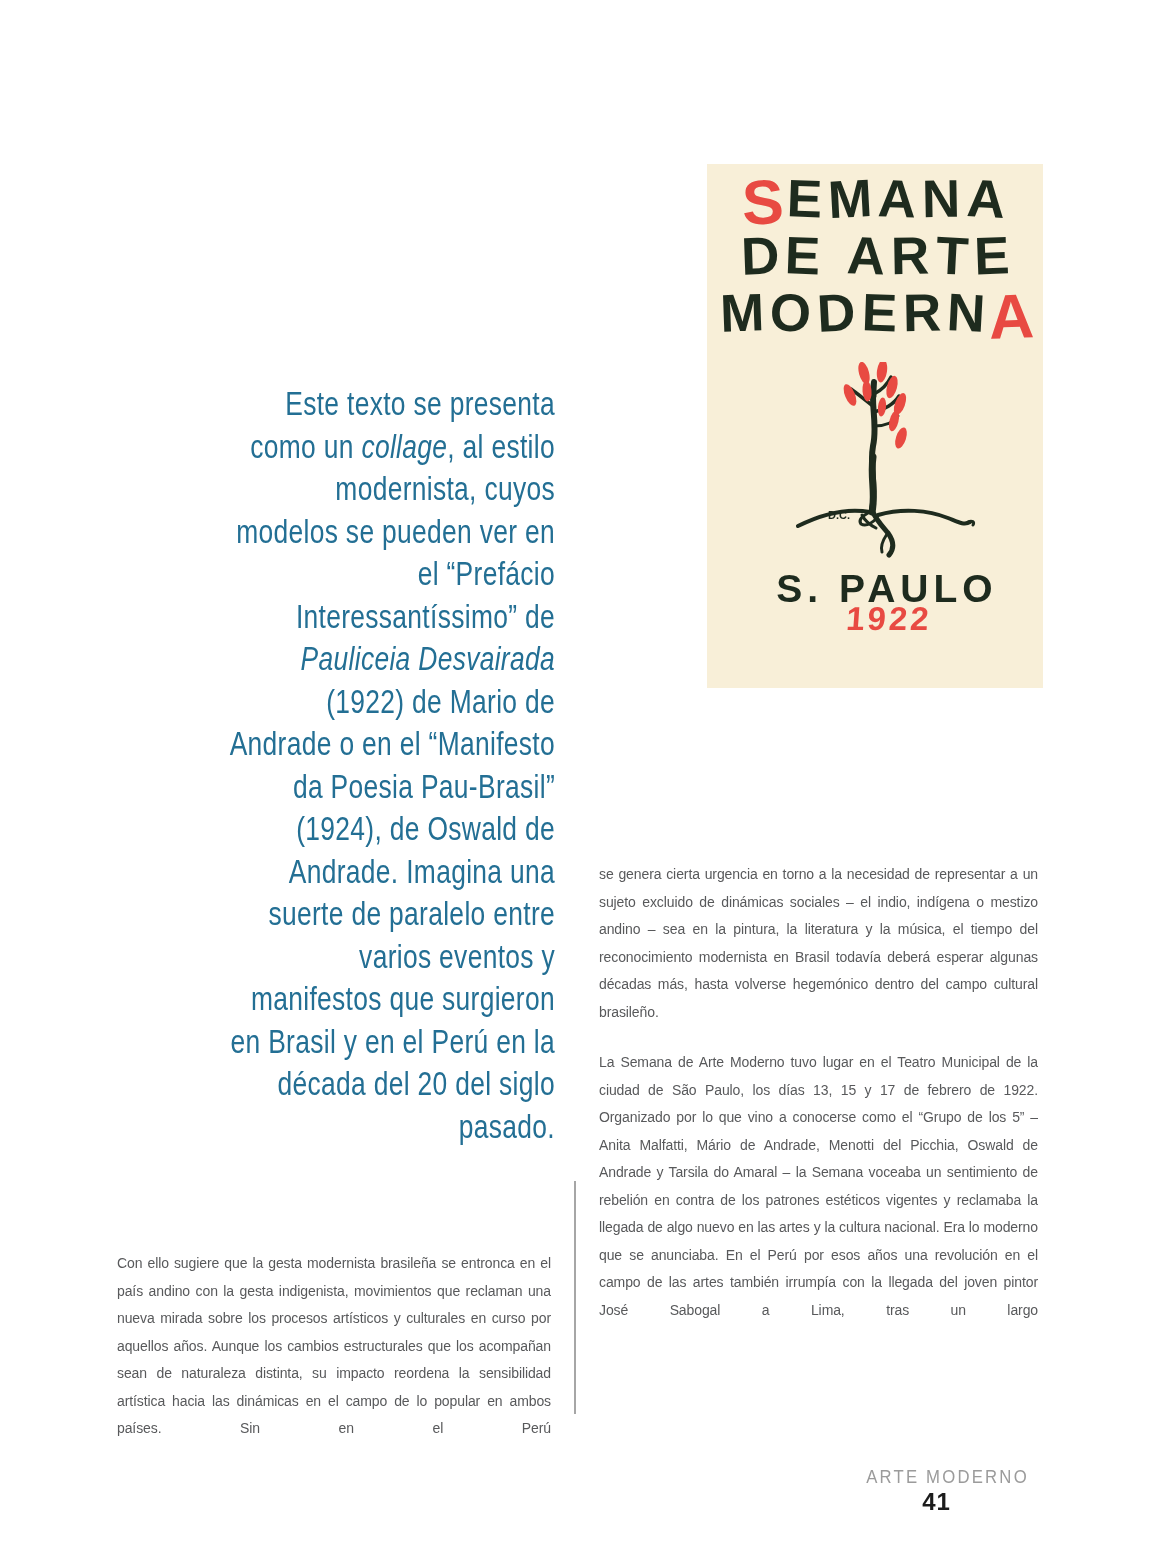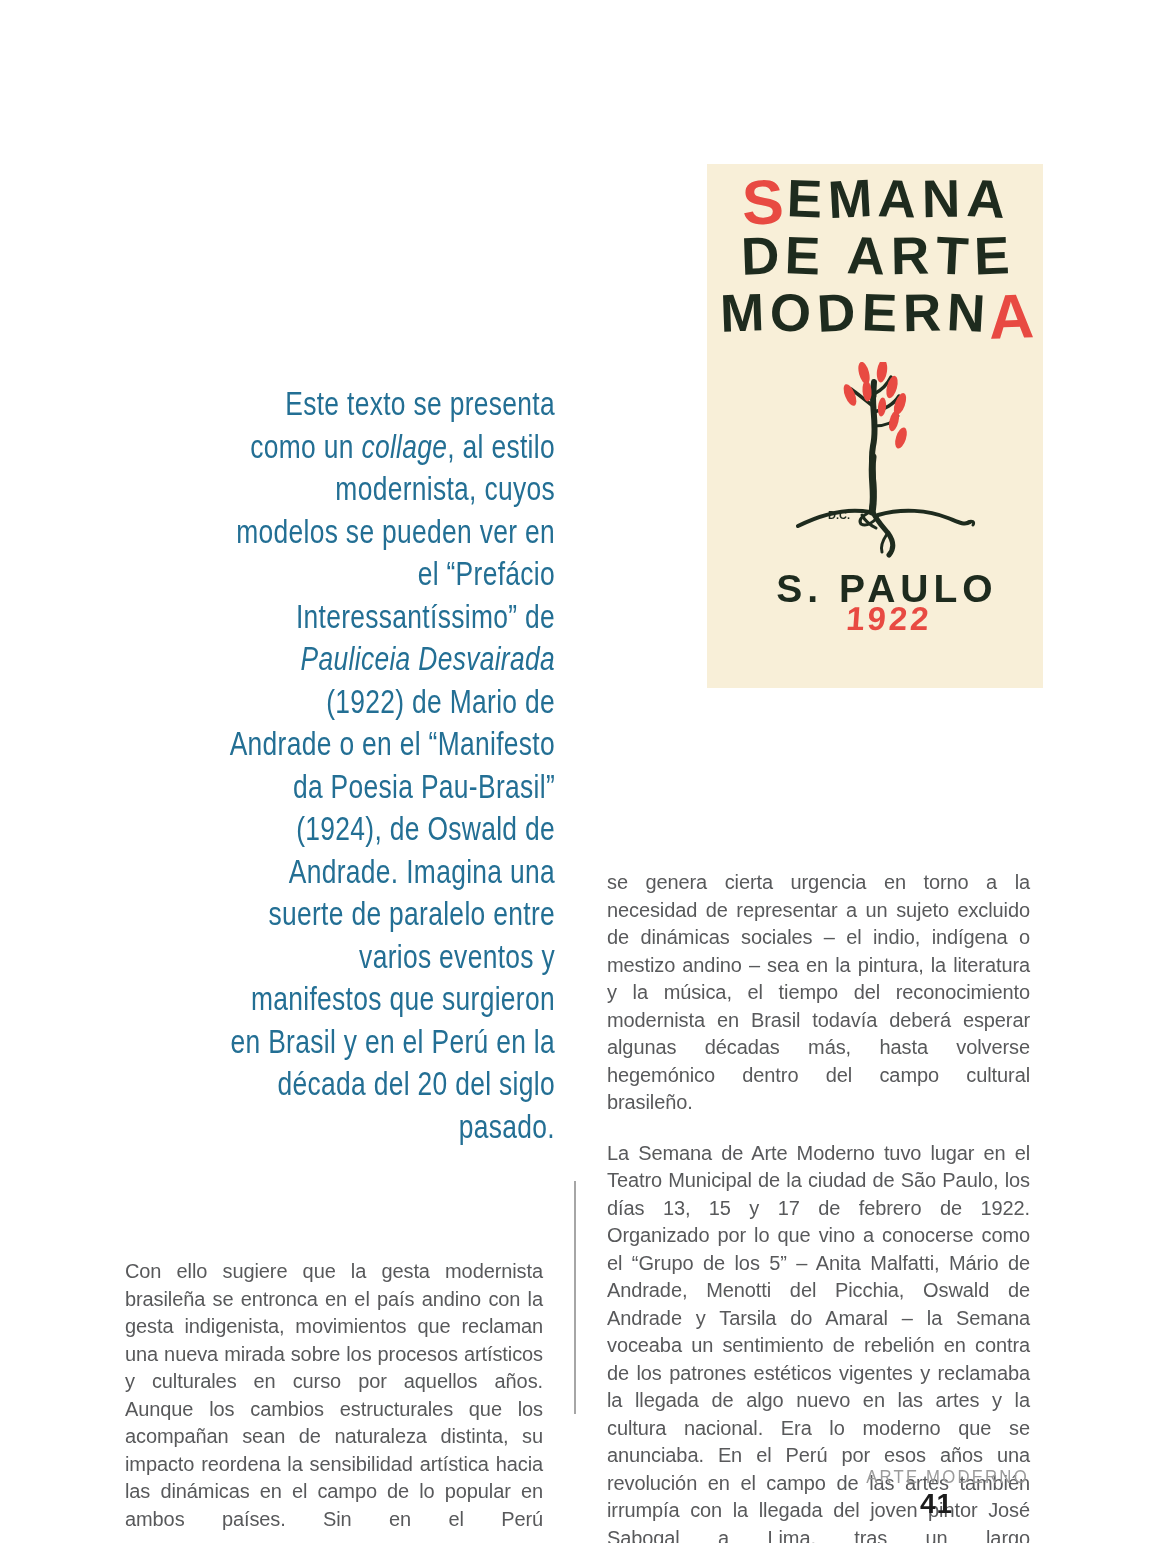--- a/index.html
+++ b/index.html
@@ -36,41 +36,41 @@
   .quote {
     position:absolute; left:145px; top:383px; width:410px;
     color:#236f94; font-size:33px; line-height:42.5px; text-align:right;
     letter-spacing:0.4px;
     transform:scaleX(0.8); transform-origin:100% 0;
   }
   .quote em { font-style:italic; }
 
   
   .body-text {
-    font-size:20px; line-height:27.5px; color:#58595b;
-    text-align:justify; letter-spacing:-0.1px; margin:12px;
+    font-size:14px; line-height:27.5px; color:#58595b;
+    text-align:justify; letter-spacing:-0.1px; margin:4px;
   }
   .flow-last { text-align-last:justify; }
   .col-left  { position:absolute; left:113px; top:1246px; width:442px; }
   .col-right { position:absolute; left:595px; top:857px;  width:447px; }
   .col-right .para2 { margin-top:23px; }
 
   .col-divider {
     position:absolute; left:574px; top:1181px; width:2px; height:233px;
     background:#a6a6a6;
   }
 
   
   .footer { position:absolute; top:1466px; right:121px; display:flex; align-items:center; height:32px;flex-direction:column; }
   .footer-label {
     color:#9b9b9b; font-size:19px; letter-spacing:2.5px;
     transform:scaleX(0.88); transform-origin:100% 50%;
   }
   .footer-bar { width:2px; height:28px; background:#9b9b9b; margin:0 12px 0 10px; }
-  .footer-num { color:#1c1c1c; font-size:28px; font-weight:bold; letter-spacing:1px; }
+  .footer-num { color:#1c1c1c; font-size:24px; font-weight:bold; letter-spacing:1px; }
 </style>
 </head>
 <body>
 
 <div class="page">
 
   <div class="poster">
     <div class="poster-title">
         <div class="title-line">
           <span class="tl red" style="transform: rotate(-2deg) scale(1.18) translateY(3px);">S</span>

